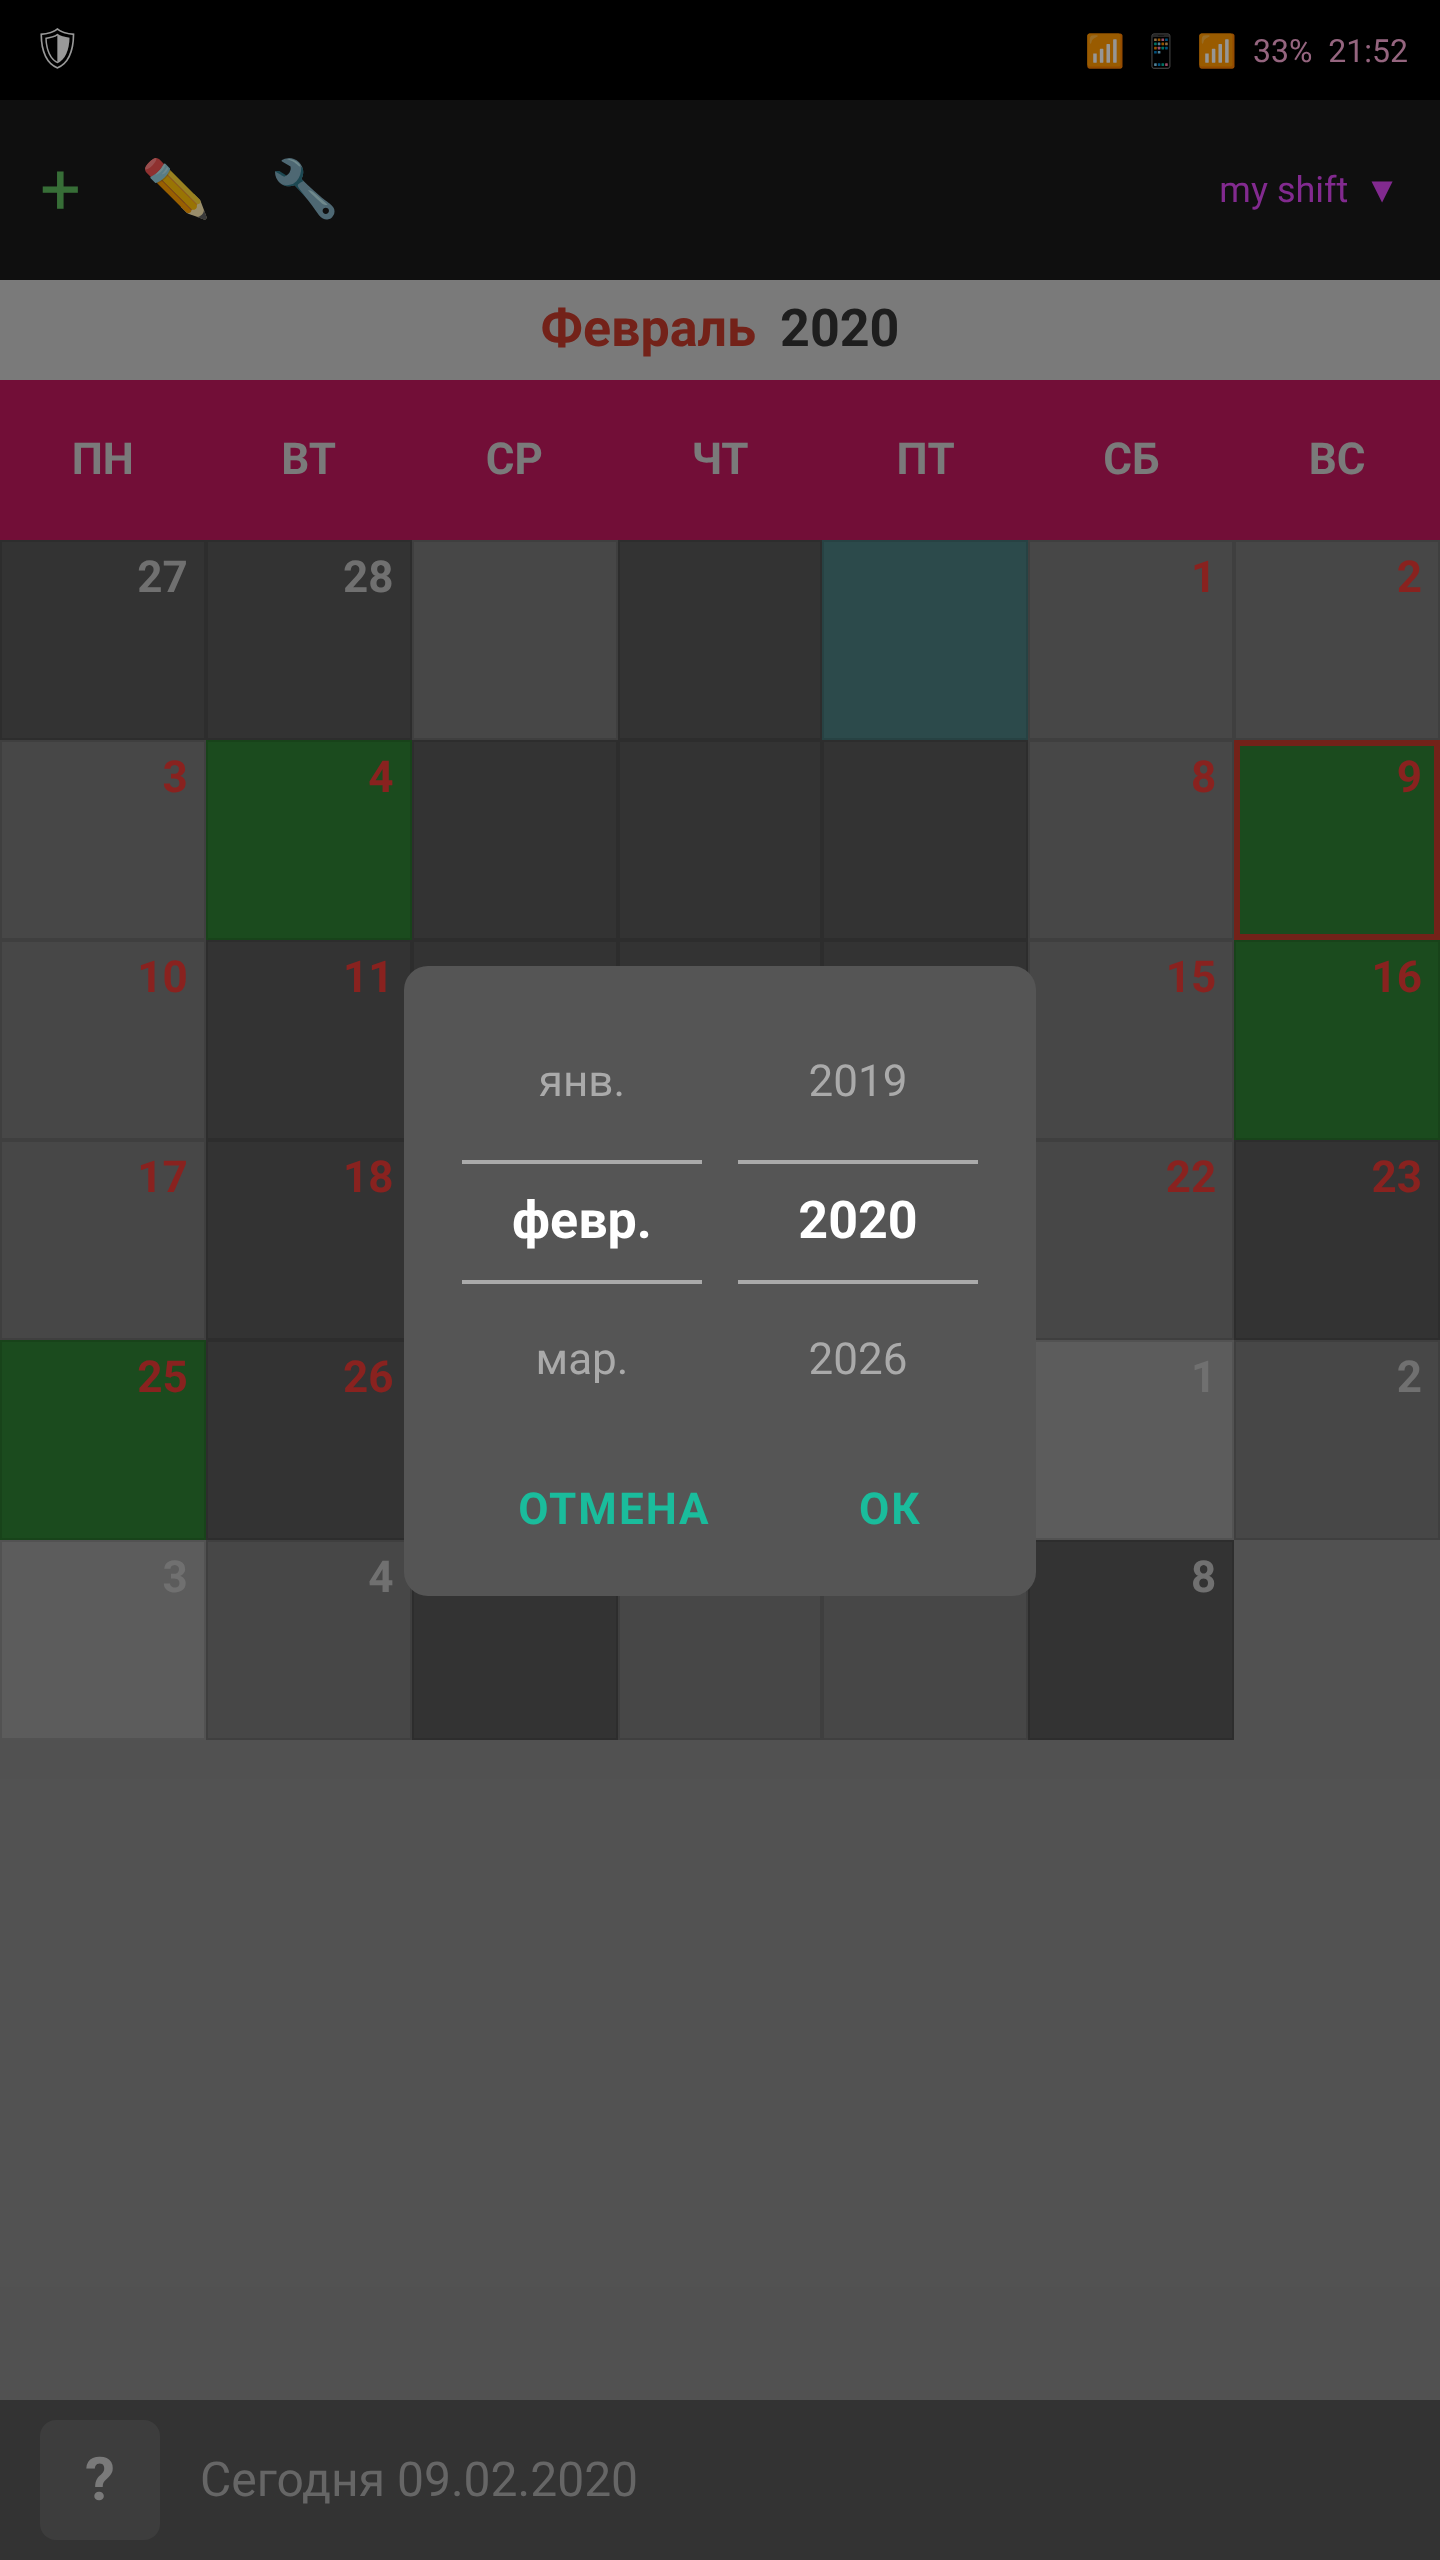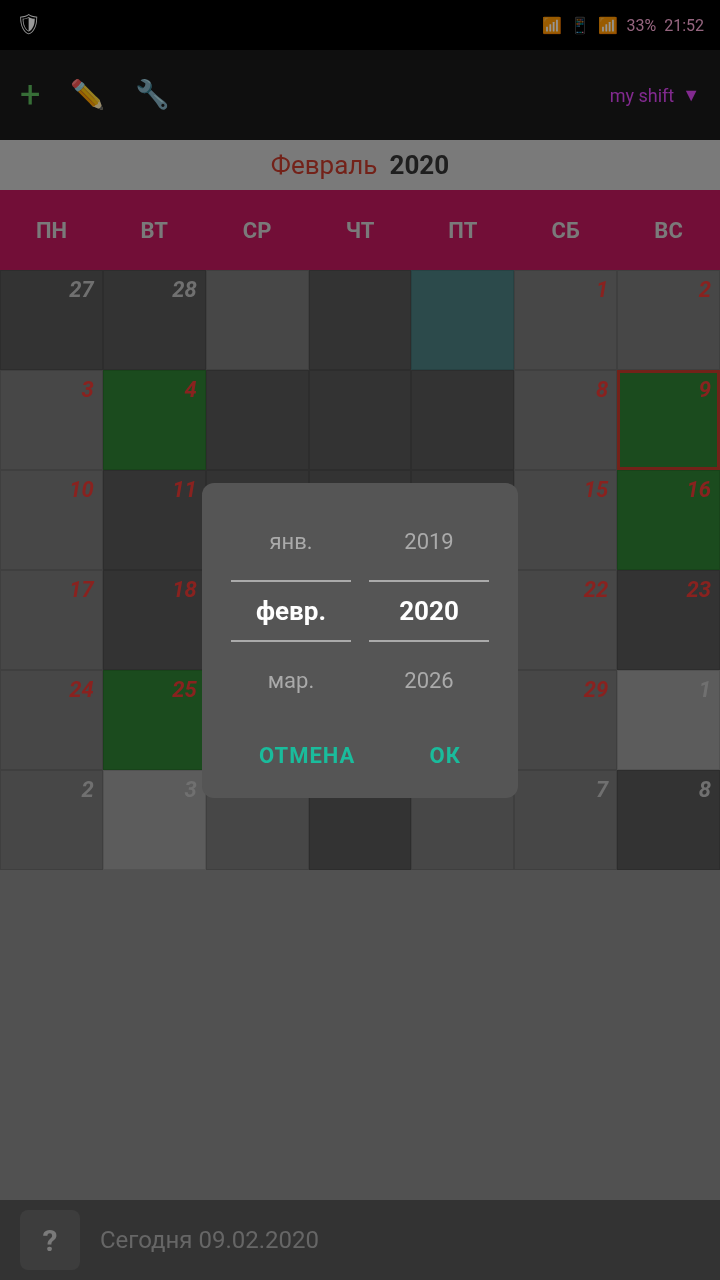--- a/index.html
+++ b/index.html
@@ -83,21 +83,21 @@
       height: 50px;
       background: #ccc;
       display: flex;
       align-items: center;
       justify-content: center;
       gap: 12px;
     }
     .month-name {
       color: #c0392b;
       font-size: 26px;
-      font-weight: normal;
+      font-weight: bold;
     }
     .month-year {
       color: #333;
       font-size: 26px;
       font-weight: bold;
     }
 
     
     #day-headers {
       width: 720px;
@@ -126,21 +126,20 @@
       border: 1px solid rgba(0,0,0,0.1);
       position: relative;
       display: flex;
       align-items: flex-start;
       justify-content: flex-end;
       padding: 6px 8px;
     }
     .cal-cell .day-num {
       font-size: 22px;
       font-weight: bold;
-      font-style: italic;
     }
     
     .bg-dark-gray { background: #555; }
     .bg-medium-gray { background: #777; }
     .bg-light-gray { background: #999; }
     .bg-green-dark { background: #2e7d32; }
     .bg-teal { background: #4a7c7e; }
     
     .col-red { color: #e53935; }
     .col-gray-light { color: #bbb; }
@@ -366,23 +365,20 @@
     </div>
     <div class="cal-cell bg-dark-gray">
       <span class="day-num col-gray-light"></span>
     </div>
     <div class="cal-cell bg-medium-gray">
       <span class="day-num col-red">22</span>
     </div>
     <div class="cal-cell bg-dark-gray">
       <span class="day-num col-red">23</span>
     </div>
-    <div class="cal-cell bg-medium-gray">
-      <span class="day-num col-red">24</span>
-    </div>
     <div class="cal-cell bg-green-dark">
       <span class="day-num col-red">25</span>
     </div>
     <div class="cal-cell bg-dark-gray">
       <span class="day-num col-red">26</span>
     </div>
     <div class="cal-cell bg-dark-gray">
       <span class="day-num col-red">27</span>
     </div>
     <div class="cal-cell bg-green-dark">

